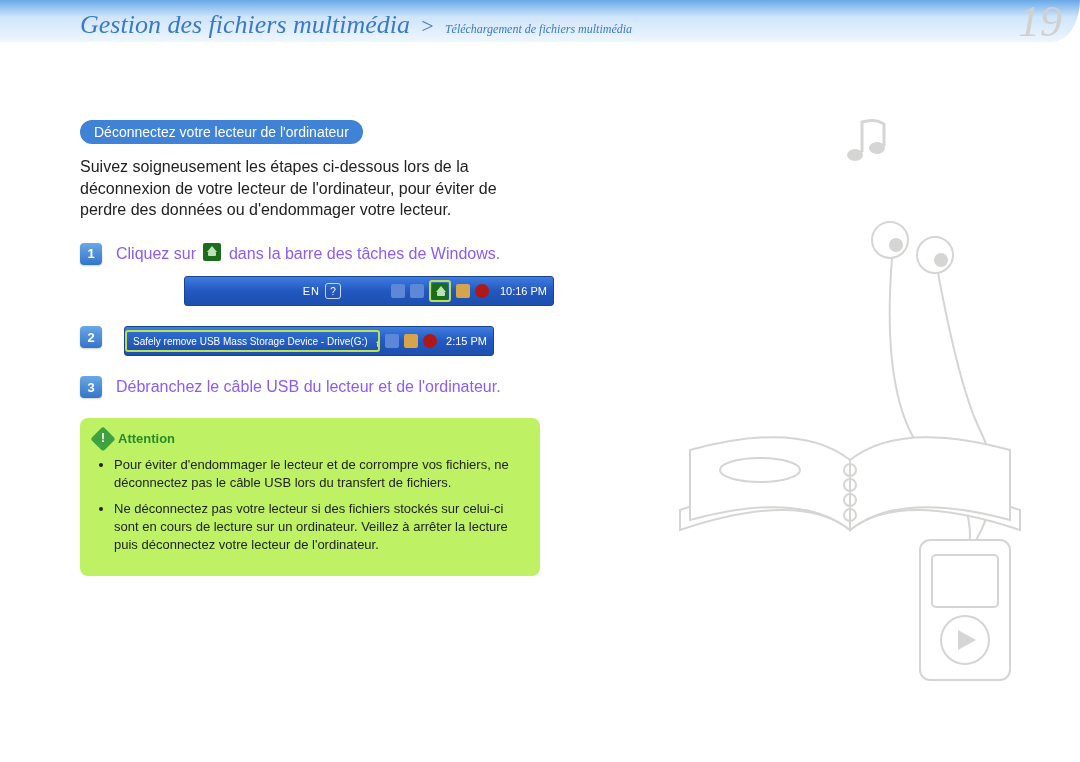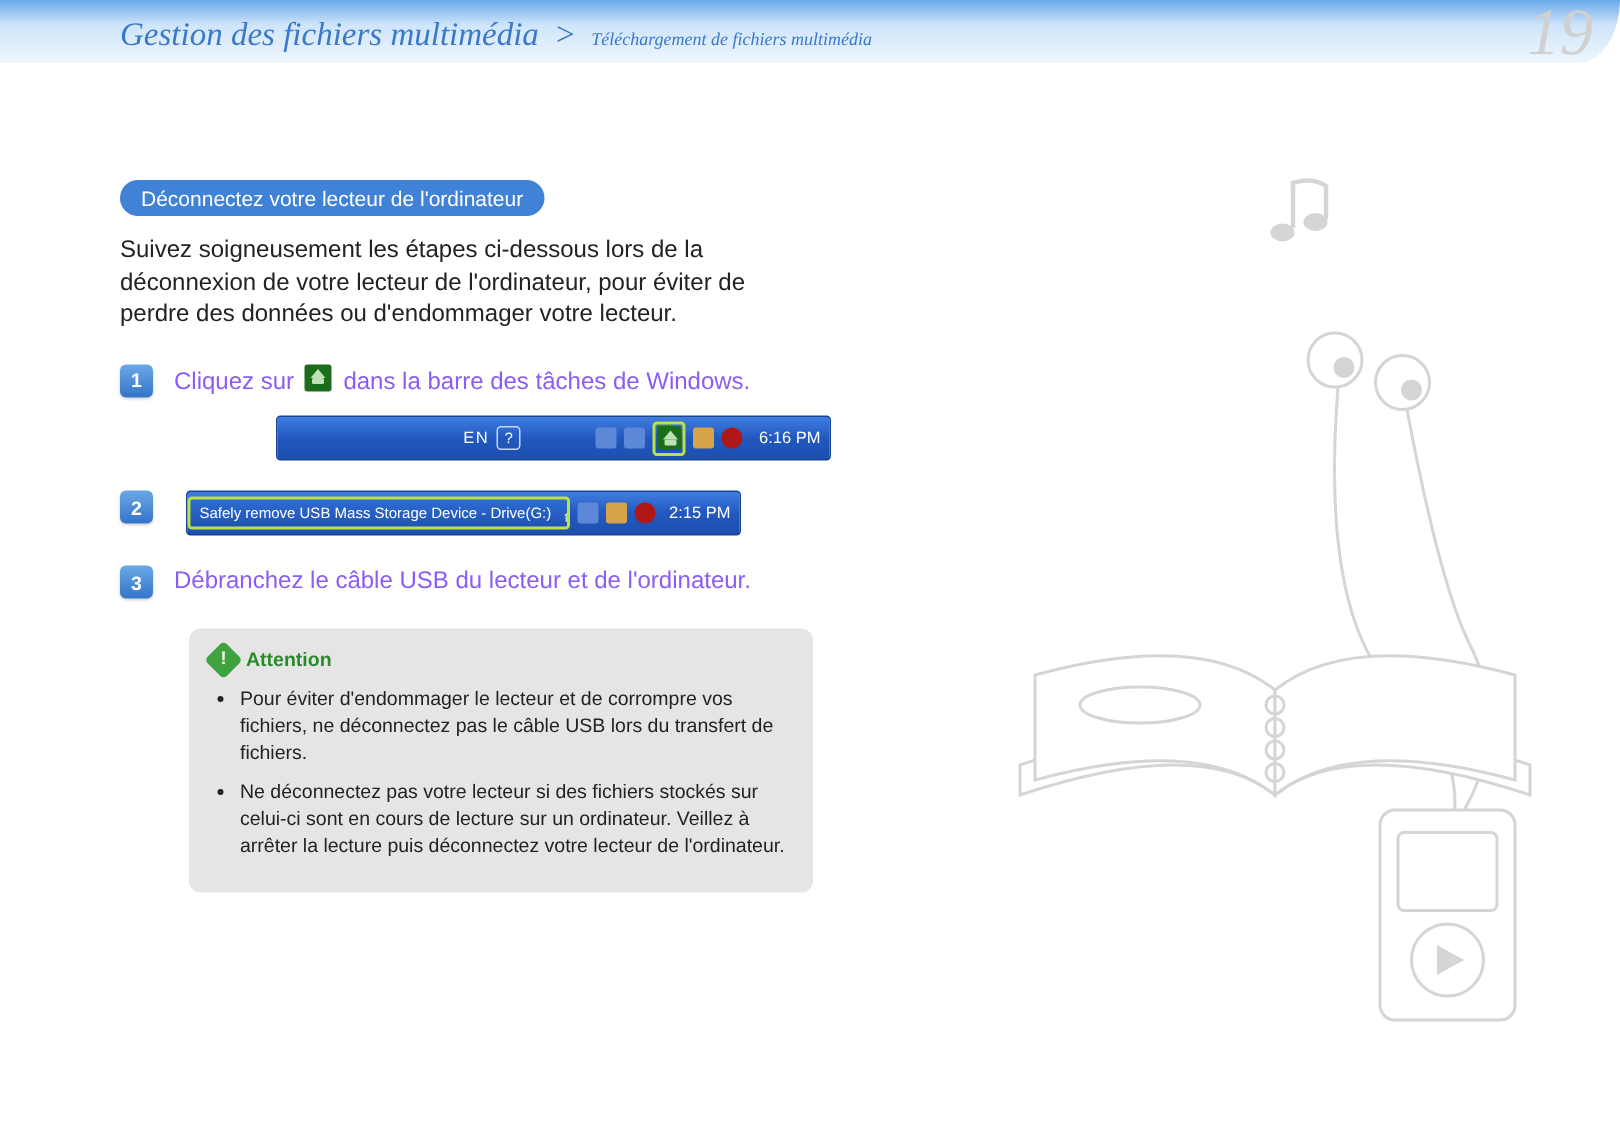--- a/index.html
+++ b/index.html
@@ -20,21 +20,21 @@
   }
   .breadcrumb {
     position: absolute;
     top: 10px;
     left: 80px;
     font-family: Georgia, "Times New Roman", serif;
     font-style: italic;
     color: #3a79c9;
   }
   .breadcrumb .main {
-    font-size: 22px;
+    font-size: 26px;
     font-weight: 400;
   }
   .breadcrumb .sep {
     font-size: 22px;
     margin: 0 6px;
   }
   .breadcrumb .sub {
     font-size: 12px;
   }
   .page-number {
@@ -166,25 +166,24 @@
     display:flex;
     align-items:center;
     padding:0 6px;
     font-size:10px;
     white-space:nowrap;
     overflow:hidden;
     gap:4px;
   }
   .attention-box {
     margin-top: 18px;
-    width: 416px;
-    background: #e5e5e5;
+    width: 460px;
+    background: #bef264;
     border-radius: 8px;
     padding: 12px 14px 14px 14px;
-    margin-left: 46px;
   }
   .attention-head {
     display: flex;
     align-items: center;
     gap: 6px;
   }
   .attention-icon {
     width: 18px;
     height: 18px;
     background: #3fa23f;
@@ -249,21 +248,21 @@
       </div>
       <div class="taskbar-img a">
         <span class="lang">EN</span>
         <span class="helpcircle">?</span>
         <span style="flex:0 0 40px"></span>
         <span class="tray-icon"></span>
         <span class="tray-icon"></span>
         <span class="tray-highlight"><span class="inline-icon" style="margin:0;width:16px;height:16px"></span></span>
         <span class="tray-icon" style="background:#d6a44a"></span>
         <span class="tray-icon" style="background:#b01818;border-radius:50%"></span>
-        <span style="margin-left:6px">6:16 PM</span>
+        <span style="margin-left:6px">10:16 PM</span>
       </div>
     </div>
 
     <div class="step">
       <div class="step-badge">2</div>
       <div class="taskbar-img b">
         <div class="msg-box">
           <span>Safely remove USB Mass Storage Device - Drive(G:)</span>
           <span class="inline-icon" style="margin-left:auto;width:14px;height:14px"></span>
         </div>

